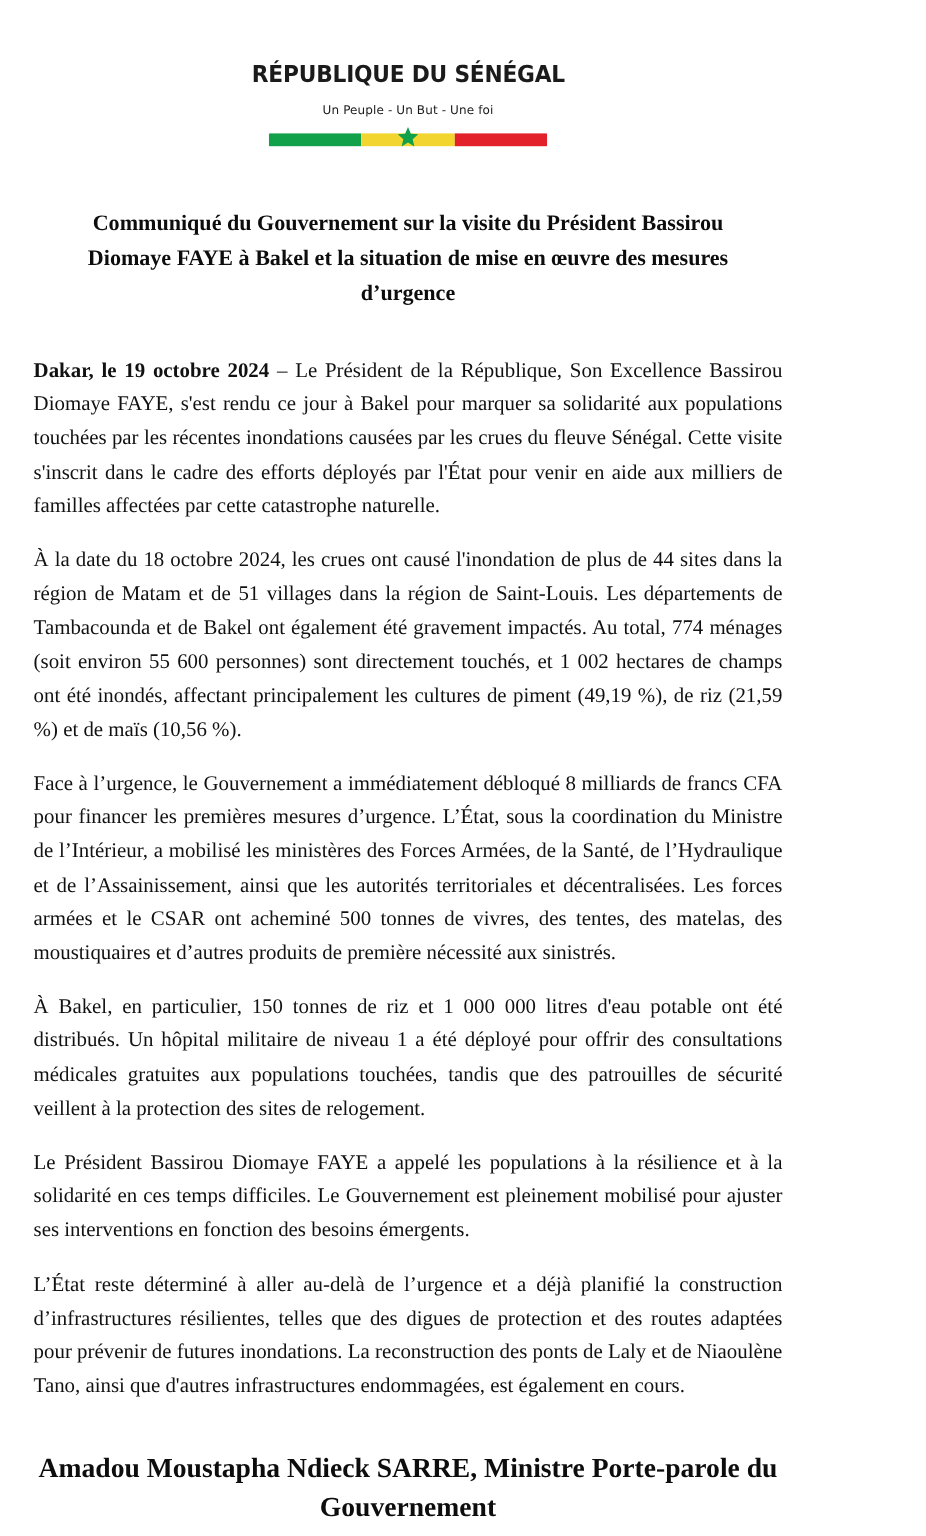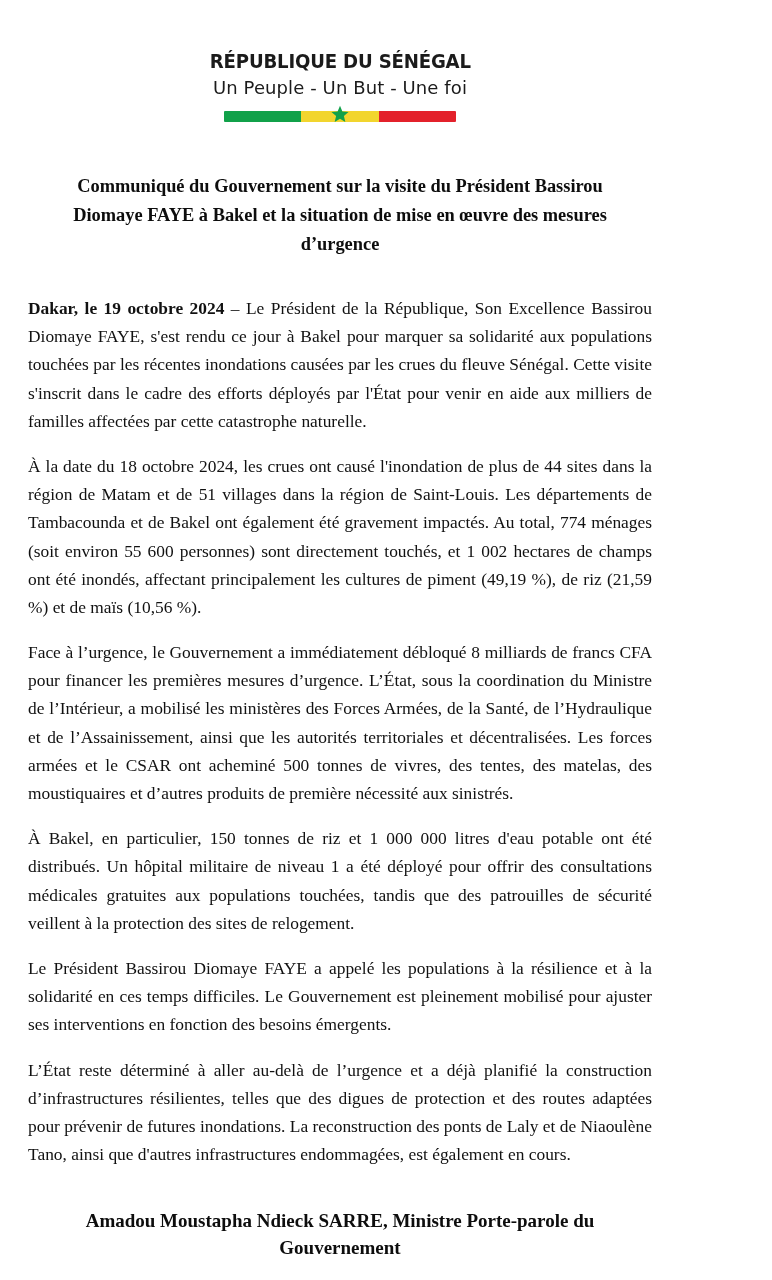--- a/index.html
+++ b/index.html
@@ -37,23 +37,23 @@
     font-size: 19.5px;
     letter-spacing: -0.2px;
     color: #1b1b1b;
     line-height: 1.05;
     transform: scaleX(0.93);
     white-space: nowrap;
   }
   .header-motto {
     font-family: "DejaVu Sans", "Liberation Sans", sans-serif;
     font-weight: 500;
-    font-size: 18px;
+    font-size: 10px;
     color: #1b1b1b;
-    margin-top: 5px;
+    margin-top: 15px;
     letter-spacing: 0.1px;
     white-space: nowrap;
   }
 
   .flag-wrap {
     position: relative;
     margin-top: 8px;
     width: 232px;
     height: 16px;
   }
@@ -113,21 +113,21 @@
   }
   .para:last-child { margin-bottom: 0; }
   .lead-in { font-weight: bold; }
 
   
   .signature {
     margin-top: 40px;
     text-align: center;
     font-family: "Liberation Serif", "DejaVu Serif", serif;
     font-weight: bold;
-    font-size: 19px;
+    font-size: 23px;
     line-height: 1.4;
     color: #0d0d0d;
     padding: 0 28px;
   }
 </style>
 </head>
 <body>
 
 <div class="page">
 

